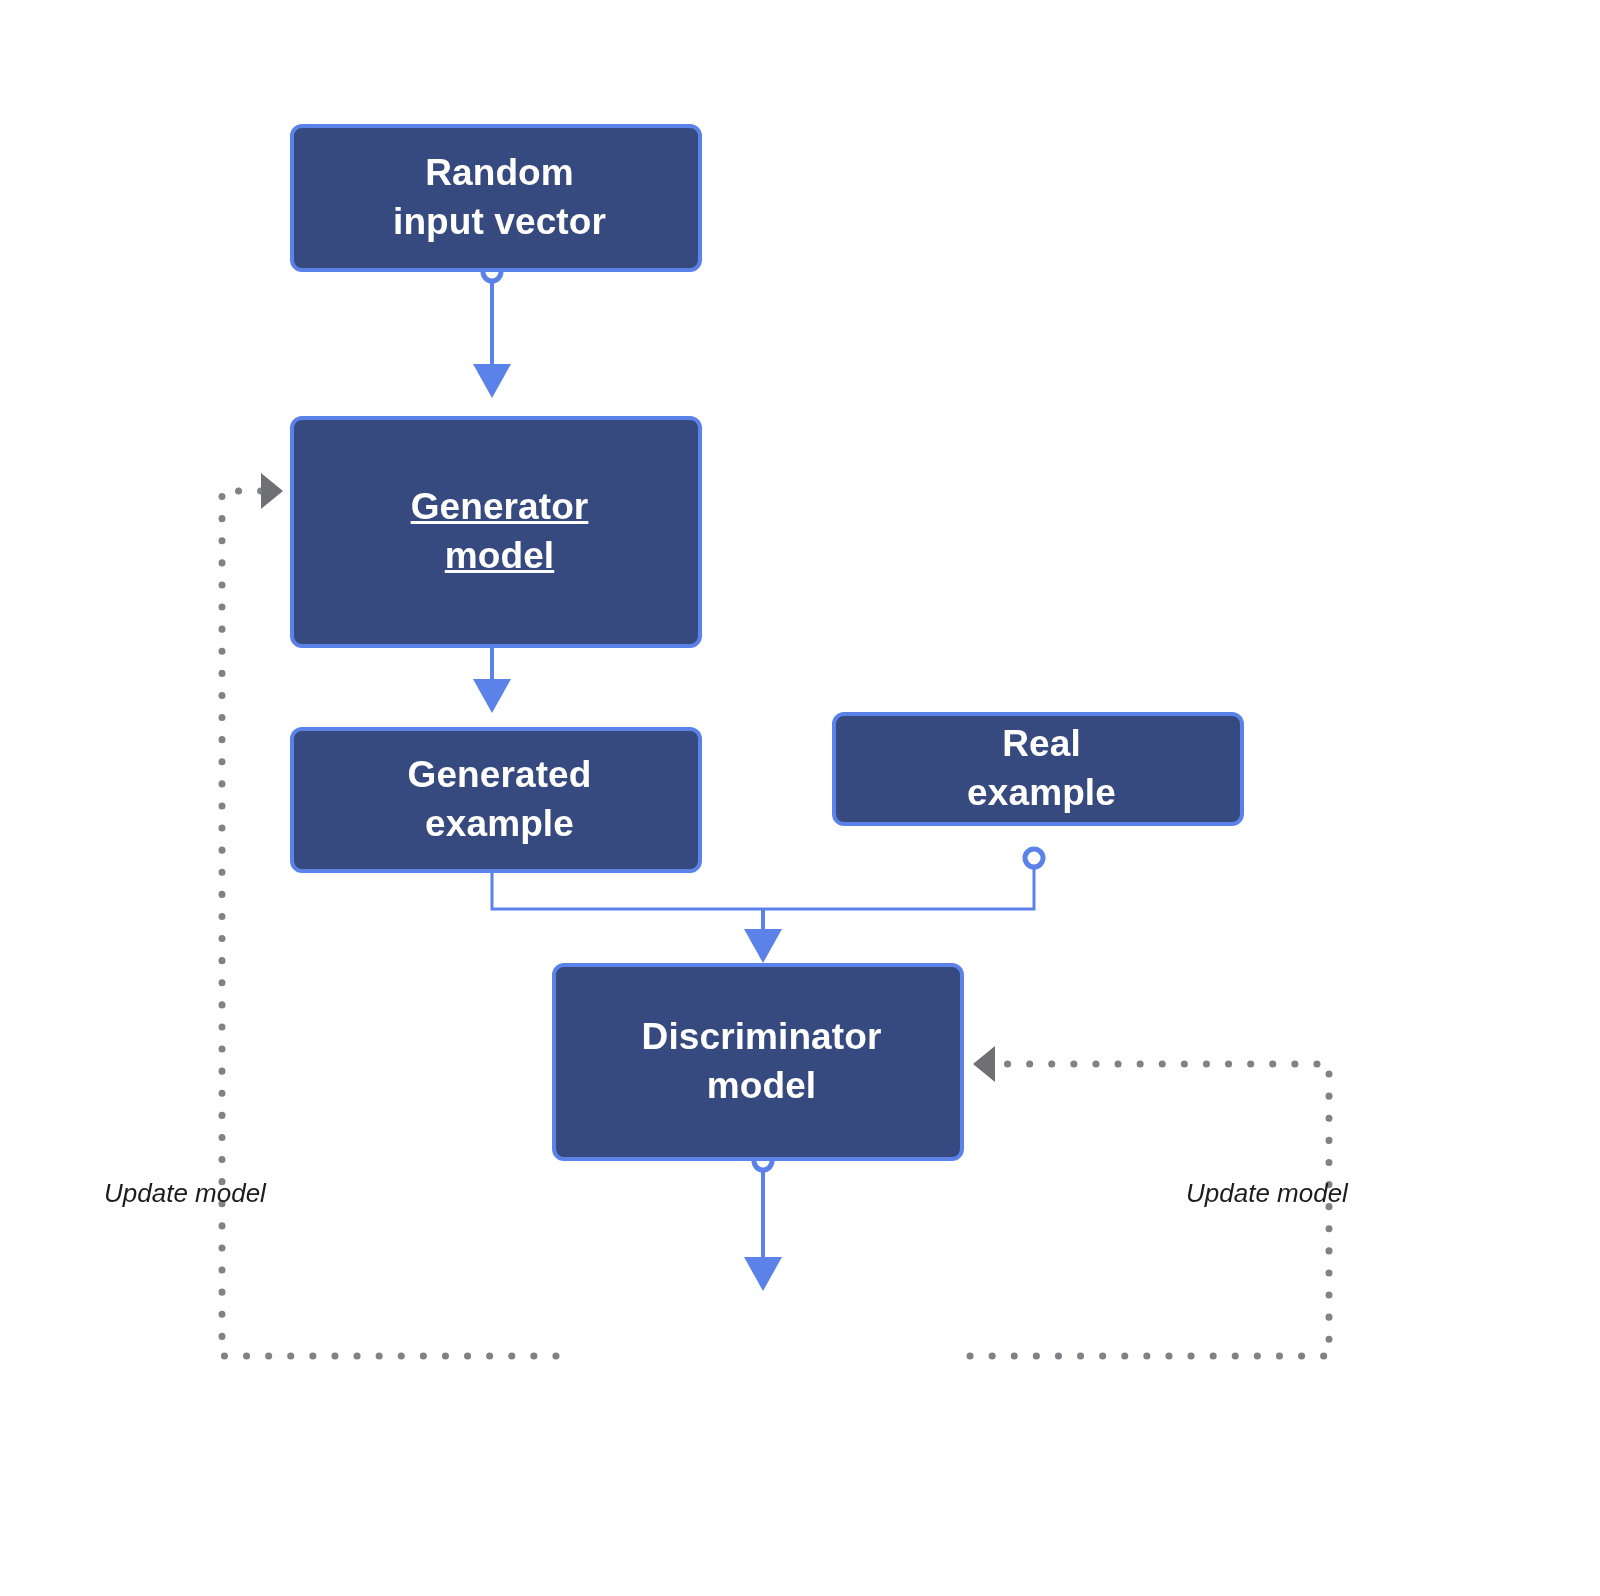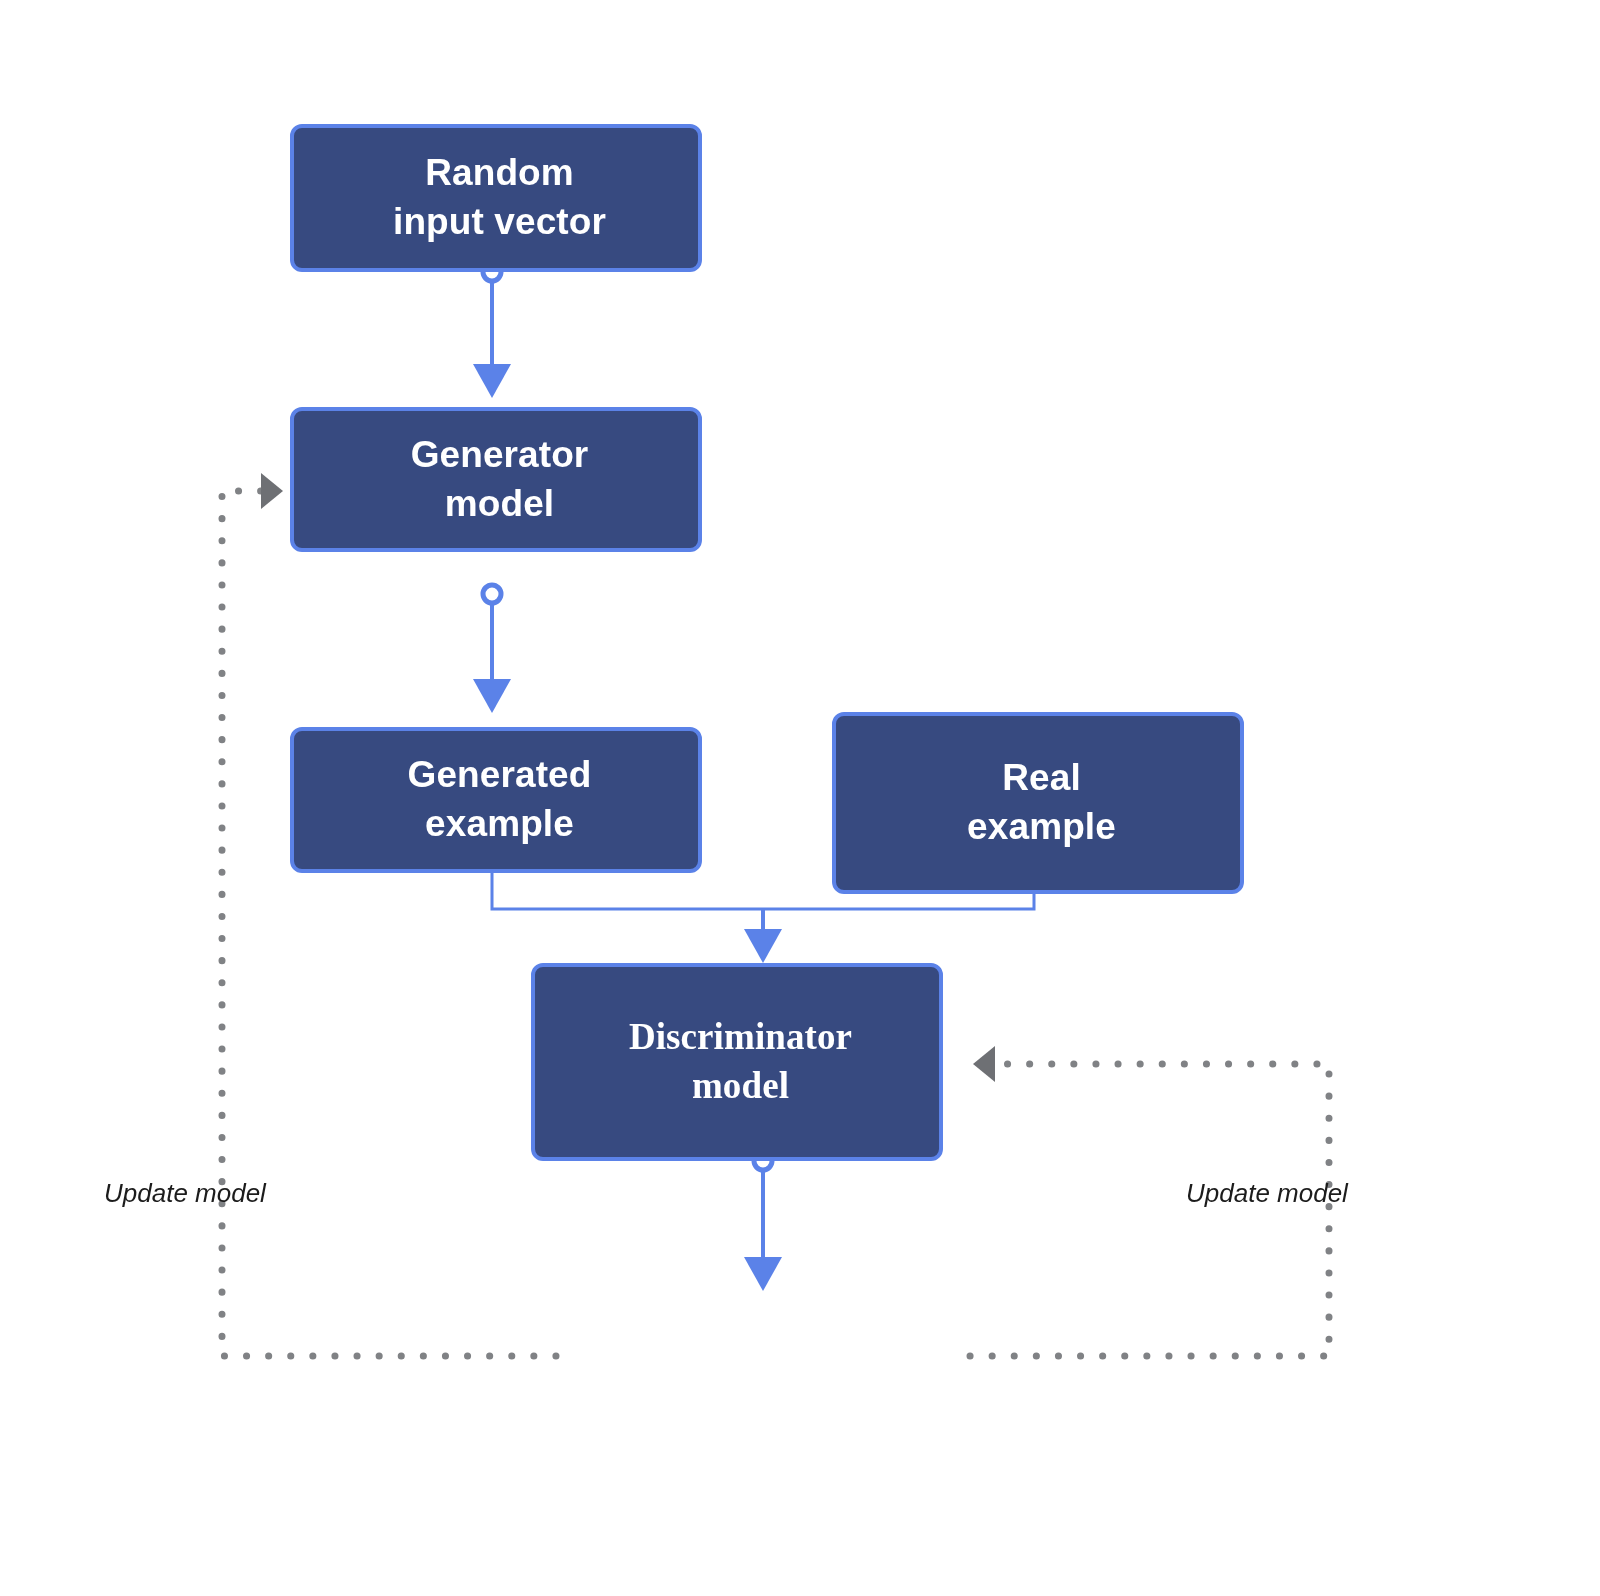--- a/index.html
+++ b/index.html
@@ -104,36 +104,36 @@
       <polygon points="283,491 261,473 261,509"></polygon>
       <polygon points="973,1064 995,1046 995,1082"></polygon>
     </g>
   </svg>
 
   <div class="node" style="left:290px; top:124px; width:412px; height:148px; font-size:37px;">
     <span class="node-label">Random
 input vector</span>
   </div>
 
-  <div class="node" style="left:290px; top:407px; width:412px; height:145px; font-size:37px;">
+  <div class="node" style="left:290px; top:416px; width:412px; height:232px; font-size:37px;text-decoration:underline;">
     <span class="node-label">Generator
 model</span>
   </div>
 
   <div class="node" style="left:290px; top:712px; width:412px; height:146px; font-size:37px;margin-top:15px;">
     <span class="node-label">Generated
 example</span>
   </div>
 
-  <div class="node" style="left:832px; top:712px; width:412px; height:182px; font-size:37px;">
+  <div class="node" style="left:832px; top:712px; width:412px; height:114px; font-size:37px;">
     <span class="node-label">Real
 example</span>
   </div>
 
-  <div class="node" style="left:531px; top:963px; width:412px; height:198px; font-size:37px;font-family:Liberation Serif, serif;">
+  <div class="node" style="left:552px; top:963px; width:412px; height:198px; font-size:37px;">
     <span class="node-label">Discriminator
 model</span>
   </div>
 
 
   <div class="edge-label" style="left:104px; top:1178px;">Update model</div>
 
   <div class="edge-label" style="left:1186px; top:1178px;">Update model</div>
 
 </div>

